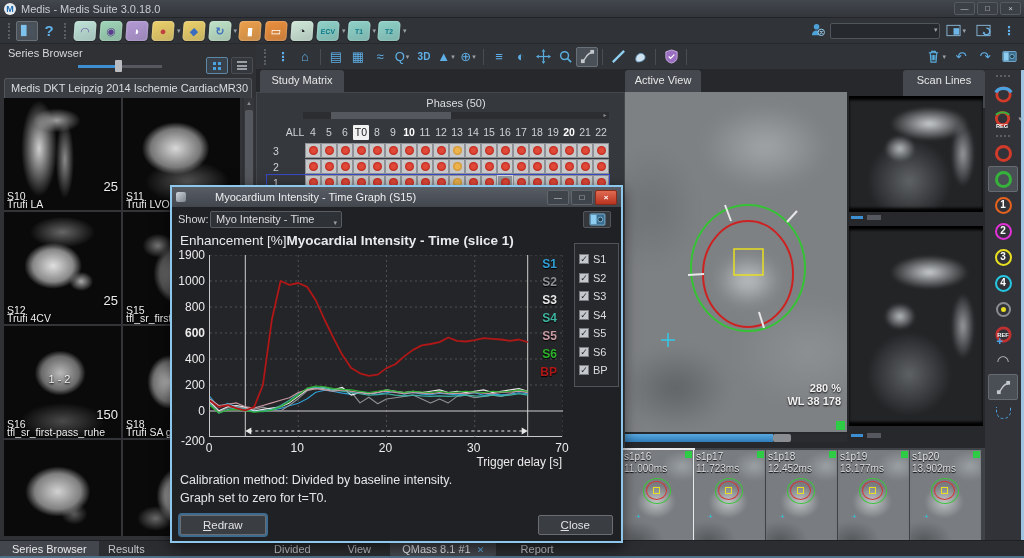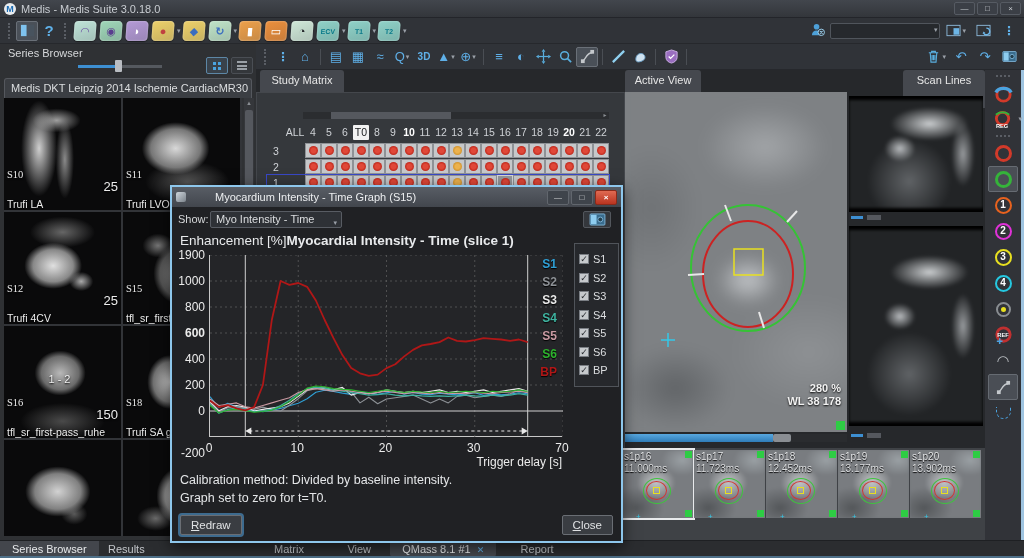--- a/index.html
+++ b/index.html
@@ -40,21 +40,21 @@
 .viewbtn{width:22px;height:17px;border-radius:2px;display:flex;align-items:center;justify-content:center;gap:2px;}
 #grid-btn{left:206px;top:13px;background:#39424b;border:1px solid #5d87a6;}
 #list-btn{left:231px;top:13px;background:#34373b;border:1px solid #4a4e54;}
 .dot4{width:8px;height:8px;display:grid;grid-template-columns:3px 3px;gap:2px;}
 .dot4 i{width:3px;height:3px;background:#4aa3e0;}
 .bars3{width:10px;height:9px;display:flex;flex-direction:column;justify-content:space-between;}
 .bars3 i{height:2px;background:#9aa0a6;}
 #series-tab{left:4px;top:34px;width:248px;height:20px;background:#3b3e43;border:1px solid #55585e;border-bottom:none;border-radius:3px 3px 0 0;line-height:19px;padding-left:6px;white-space:nowrap;overflow:hidden;color:#dcdee0;}
 #thumb-area{left:4px;top:54px;width:238px;height:438px;background:#323438;overflow:hidden;}
 .thumb{position:absolute;width:117px;height:112px;background-color:#0a0a0b;overflow:hidden;}
-.thumb .tl{position:absolute;left:3px;bottom:30px;font-size:10.5px;color:#ececec;text-shadow:0 1px 2px #000;font-family:Liberation Serif, serif;}
+.thumb .tl{position:absolute;left:3px;bottom:8px;font-size:10.5px;color:#ececec;text-shadow:0 1px 2px #000;}
 .thumb .tn{position:absolute;left:3px;bottom:0px;font-size:10.5px;color:#ececec;white-space:nowrap;text-shadow:0 1px 2px #000;}
 .thumb .tc{position:absolute;right:3px;bottom:16px;font-size:13px;color:#ececec;text-shadow:0 1px 2px #000;}
 .thumb .ov{position:absolute;left:38%;top:42%;font-size:11px;color:#f0f0f0;text-shadow:0 1px 2px #000;}
 #sb-scroll{left:244px;top:54px;width:10px;height:438px;background:#35373b;}
 #sb-scroll-up{left:244px;top:54px;width:10px;height:10px;color:#8a8e93;font-size:6px;text-align:center;line-height:10px;}
 #sb-scroll-thumb{left:245px;top:66px;width:8px;height:80px;background:#55585e;border-radius:2px;}
 
 
 #centerpanel{left:256px;top:70px;width:369px;height:470px;background:#26282b;}
 #sm-tab{left:4px;top:0;width:84px;height:22px;background:#45484e;border-radius:3px 3px 0 0;text-align:center;line-height:21px;color:#e6e6e6;}
@@ -108,21 +108,21 @@
 
 
 #rtb{left:985px;top:70px;width:39px;height:470px;background:#313338;border-right:3px solid #9fc4e0;display:flex;flex-direction:column;align-items:center;padding-top:2px;}
 .rbtn{width:30px;height:26px;display:flex;align-items:center;justify-content:center;position:relative;margin:0;}
 .rbtn.sel{background:#4a4e55;border:1px solid #666b72;border-radius:2px;}
 .ring{border-radius:50%;}
 .hgrip{width:14px;border-top:2px dotted #5a5e65;height:2px;margin:3px 0;}
 
 
 #filmstrip{left:622px;top:448px;width:363px;height:92px;background:#3f4246;overflow:hidden;}
-.frame{position:absolute;top:2px;width:71px;height:68px;background:#74777b;overflow:hidden;padding-left:43px;}
+.frame{position:absolute;top:2px;width:71px;height:108px;background:#74777b;overflow:hidden;padding-left:43px;}
 .frame.sel{outline:2px solid #e8eaec;}
 .frame .fimg{position:absolute;inset:0;filter:blur(1px);
  background:radial-gradient(26px 22px at 48% 48%,#c2c5c8 0%,#8e9194 55%,transparent 75%),
  radial-gradient(40px 30px at 20% 85%,#54575a 0%,transparent 70%),
  radial-gradient(30px 22px at 85% 15%,#9aa0a4 0%,transparent 70%),#797c80;}
 .frame .fl{position:absolute;left:2px;top:1px;font-size:10px;color:#e2e4e6;text-shadow:0 1px 1px #000;}
 .frame .ft{position:absolute;left:2px;top:13px;font-size:10px;color:#dadcde;text-shadow:0 1px 1px #000;}
 .frame .g1{position:absolute;right:1px;top:1px;width:7px;height:7px;background:#2ecc44;}
 .frame .g2{position:absolute;right:1px;bottom:1px;width:7px;height:7px;background:#2ecc44;}
 .frame .ringg{position:absolute;left:21px;top:28px;width:28px;height:26px;border:1.5px solid #3ec43e;border-radius:50%;}
@@ -156,21 +156,21 @@
 .ytick{position:absolute;width:33px;text-align:right;font-size:12px;color:#ececec;height:12px;line-height:12px;}
 .xtick{position:absolute;width:26px;text-align:center;font-size:12px;color:#ececec;top:254px;}
 #xaxis-label{left:240px;top:268px;width:150px;text-align:right;font-size:12px;color:#ececec;}
 .leg{position:absolute;right:5px;font-size:12px;font-weight:bold;text-align:right;text-shadow:0 1px 1px #000;}
 #cbpanel{left:402px;top:56px;width:45px;border:1px solid #50545a;background:#26282c;padding:6px 4px;}
 .cbrow{display:flex;align-items:center;gap:4px;height:18.5px;}
 .cbx{width:10px;height:10px;background:#c6c9cc;border:1px solid #7a7e84;font-size:9px;line-height:9px;text-align:center;color:#2a2d31;}
 .cblab{font-size:11px;color:#dcdee0;}
 #cal1{left:8px;top:286px;font-size:12.5px;color:#e4e6e8;}
 #cal2{left:8px;top:304px;font-size:12.5px;color:#e4e6e8;}
-.dlgbtn{position:absolute;top:328px;height:20px;background:#3a3d42;border:1px solid #6a6e74;border-radius:2px;color:#e0e2e4;text-align:center;line-height:18px;font-size:11.5px;padding:0 10px;}
+.dlgbtn{position:absolute;top:328px;height:20px;background:#3a3d42;border:1px solid #6a6e74;border-radius:2px;color:#e0e2e4;text-align:center;line-height:18px;font-size:11.5px;padding:0 22px;}
 #btn-redraw{left:8px;box-shadow:0 0 0 2px #3d6b8f;}
 #btn-close{right:8px;}
 </style>
 </head>
 <body>
 
 <div id="win">
 
   <div class="abs" id="titlebar">
     <div id="logo">M</div>
@@ -383,20 +383,21 @@
         <div class="thumb" style="left: 119px; top: 342px; background-image: radial-gradient(38px 42px at 52% 50%, rgb(230, 230, 230) 0%, rgb(138, 138, 138) 50%, transparent 72%), radial-gradient(30px 20px at 28% 70%, rgb(106, 106, 106) 0%, transparent 62%);"></div>
       </div>
     <div class="abs" id="sb-scroll"></div>
     <div class="abs" id="sb-scroll-up">▲</div>
     <div class="abs" id="sb-scroll-thumb"></div>
   </div>
 
   <div class="abs" id="centerpanel">
     <div class="abs" id="sm-tab">Study Matrix</div>
     <div class="abs" id="sm-body">
+      <div class="abs" id="phases-label">Phases (50)</div>
       <div class="abs ph-arrow" style="left:46px;">◄</div>
       <div class="abs" id="ph-scroll"></div>
       <div class="abs" id="ph-thumb"></div>
       <div class="abs ph-arrow" style="left:344px;">►</div>
       <div class="abs" id="mx-head">
           <div class="mx-label" style="width: 18px;"></div>
           <div class="mx-h" style="width: 20px;">ALL</div>
           <div class="mx-h" style="width: 16px;">4</div>
           <div class="mx-h" style="width: 16px;">5</div>
           <div class="mx-h" style="width: 16px;">6</div>
@@ -764,21 +765,21 @@
         <span class="g2"></span>
         <span class="ringg"></span>
         <span class="ringr"></span>
         <span class="ysq"></span>
         <span class="cy">+</span>
       </div>
     </div>
 
   <div class="abs" id="bottombar">
     <span id="bl-tabs"><span class="btab active" style="left: 0px;">Series Browser</span><span class="btab" style="left: 96px;">Results</span></span>
-    <span id="bm-tabs"><span class="btab" style="left: 262px;">Matrix</span><span class="btab" style="left: 335.4px;">View</span><span class="btab active" style="left: 390.2px;">QMass 8.1 #1<span class="closex">✕</span></span><span class="btab" style="left: 508.6px;">Report</span></span>
+    <span id="bm-tabs"><span class="btab" style="left: 262px;">Divided</span><span class="btab" style="left: 335.4px;">View</span><span class="btab active" style="left: 390.2px;">QMass 8.1 #1<span class="closex">✕</span></span><span class="btab" style="left: 508.6px;">Report</span></span>
   </div>
   <div class="abs" id="frame-bottom"></div>
 
   <div class="abs" id="dialog">
     <div class="abs" id="dlg-title">
       <div id="dlg-ico"></div>
       <span id="dlg-title-text">Myocardium Intensity - Time Graph (S15)</span>
       <div id="dlg-btns">
         <div class="dbtn">—</div>
         <div class="dbtn">□</div>
@@ -796,21 +797,21 @@
     </div>
     <div class="abs" id="dlg-charttitle"><span>Enhancement [%]</span><b>Myocardial Intensity - Time (slice 1)</b></div>
     <div id="yticks">
         <div class="abs ytick" style="left: 0px; top: 62px;">1900</div>
         <div class="abs ytick" style="left: 0px; top: 88px;">1000</div>
         <div class="abs ytick" style="left: 0px; top: 114px;">800</div>
         <div class="abs ytick" style="left: 0px; top: 140px; font-weight: bold;">600</div>
         <div class="abs ytick" style="left: 0px; top: 166px;">400</div>
         <div class="abs ytick" style="left: 0px; top: 192px;">200</div>
         <div class="abs ytick" style="left: 0px; top: 218px;">0</div>
-        <div class="abs ytick" style="left: 0px; top: 260px;">-200</div>
+        <div class="abs ytick" style="left: 0px; top: 248px;">-200</div>
       </div>
     <div class="abs" id="plot">
         <svg viewBox="0 0 353 182">
           <line x1="0" y1="0" x2="353" y2="0" stroke="#5a5a5a" stroke-width="0.8" stroke-dasharray="2,3"></line>
           <line x1="0" y1="26" x2="353" y2="26" stroke="#5a5a5a" stroke-width="0.8" stroke-dasharray="2,3"></line>
           <line x1="0" y1="52" x2="353" y2="52" stroke="#5a5a5a" stroke-width="0.8" stroke-dasharray="2,3"></line>
           <line x1="0" y1="78" x2="353" y2="78" stroke="#5a5a5a" stroke-width="0.8" stroke-dasharray="2,3"></line>
           <line x1="0" y1="104" x2="353" y2="104" stroke="#5a5a5a" stroke-width="0.8" stroke-dasharray="2,3"></line>
           <line x1="0" y1="130" x2="353" y2="130" stroke="#5a5a5a" stroke-width="0.8" stroke-dasharray="2,3"></line>
           <line x1="88.25" y1="0" x2="88.25" y2="182" stroke="#5a5a5a" stroke-width="0.8" stroke-dasharray="2,3"></line>

